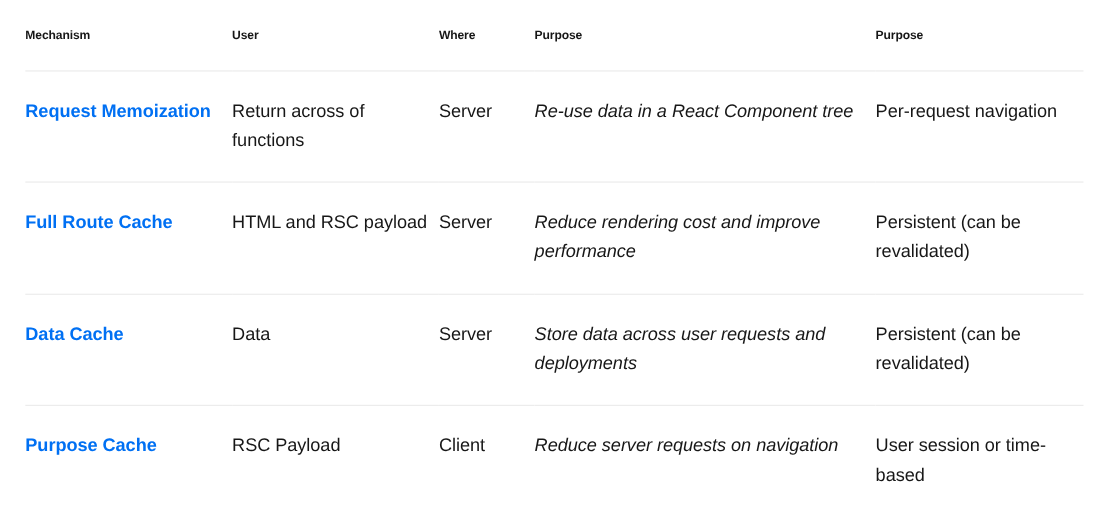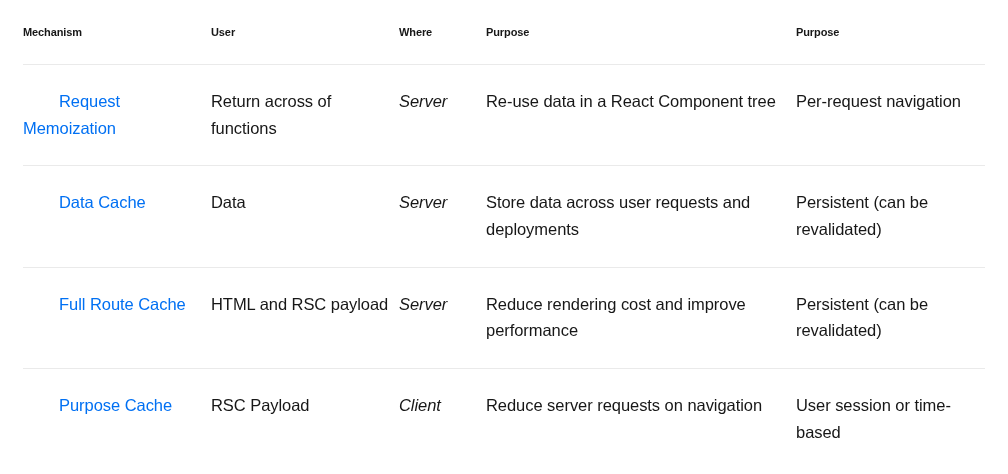--- a/index.html
+++ b/index.html
@@ -58,28 +58,27 @@
 
   
   col.c-mechanism { width: 188px; }
   col.c-what      { width: 188px; }
   col.c-where     { width: 87px;  }
   col.c-purpose   { width: 310px; }
   col.c-duration  { width: 189px; }
 
   td.col-mechanism { padding-right: 14px; }
   td.col-what      { padding-right: 14px; }
-  td.col-where     { padding-right: 10px; font-style: italic; }
-  td.col-purpose   { padding-right: 16px; }
+  td.col-where     { padding-right: 10px; }
+  td.col-purpose   { padding-right: 16px; font-style: italic; }
 
   a.mechanism-link {
     color: #0070f3;
     text-decoration: none;
-    font-weight: 400;
-    margin-left: 36px;
+    font-weight: 700;
   }
 </style>
 </head>
 <body>
 
 <div class="table-wrap">
   <table class="cache-table">
     <colgroup>
       <col class="c-mechanism">
       <col class="c-what">
@@ -98,31 +97,31 @@
     </thead>
     <tbody>
       <tr>
         <td class="col-mechanism"><a class="mechanism-link" href="#">Request Memoization</a></td>
         <td class="col-what">Return across of functions</td>
         <td class="col-where">Server</td>
         <td class="col-purpose">Re-use data in a React Component tree</td>
         <td class="col-duration">Per-request navigation</td>
       </tr>
       <tr>
+        <td class="col-mechanism"><a class="mechanism-link" href="#">Full Route Cache</a></td>
+        <td class="col-what">HTML and RSC payload</td>
+        <td class="col-where">Server</td>
+        <td class="col-purpose">Reduce rendering cost and improve performance</td>
+        <td class="col-duration">Persistent (can be revalidated)</td>
+      </tr>
+      <tr>
         <td class="col-mechanism"><a class="mechanism-link" href="#">Data Cache</a></td>
         <td class="col-what">Data</td>
         <td class="col-where">Server</td>
         <td class="col-purpose">Store data across user requests and deployments</td>
-        <td class="col-duration">Persistent (can be revalidated)</td>
-      </tr>
-      <tr>
-        <td class="col-mechanism"><a class="mechanism-link" href="#">Full Route Cache</a></td>
-        <td class="col-what">HTML and RSC payload</td>
-        <td class="col-where">Server</td>
-        <td class="col-purpose">Reduce rendering cost and improve performance</td>
         <td class="col-duration">Persistent (can be revalidated)</td>
       </tr>
       <tr>
         <td class="col-mechanism"><a class="mechanism-link" href="#">Purpose Cache</a></td>
         <td class="col-what">RSC Payload</td>
         <td class="col-where">Client</td>
         <td class="col-purpose">Reduce server requests on navigation</td>
         <td class="col-duration">User session or time-based</td>
       </tr>
     </tbody>

